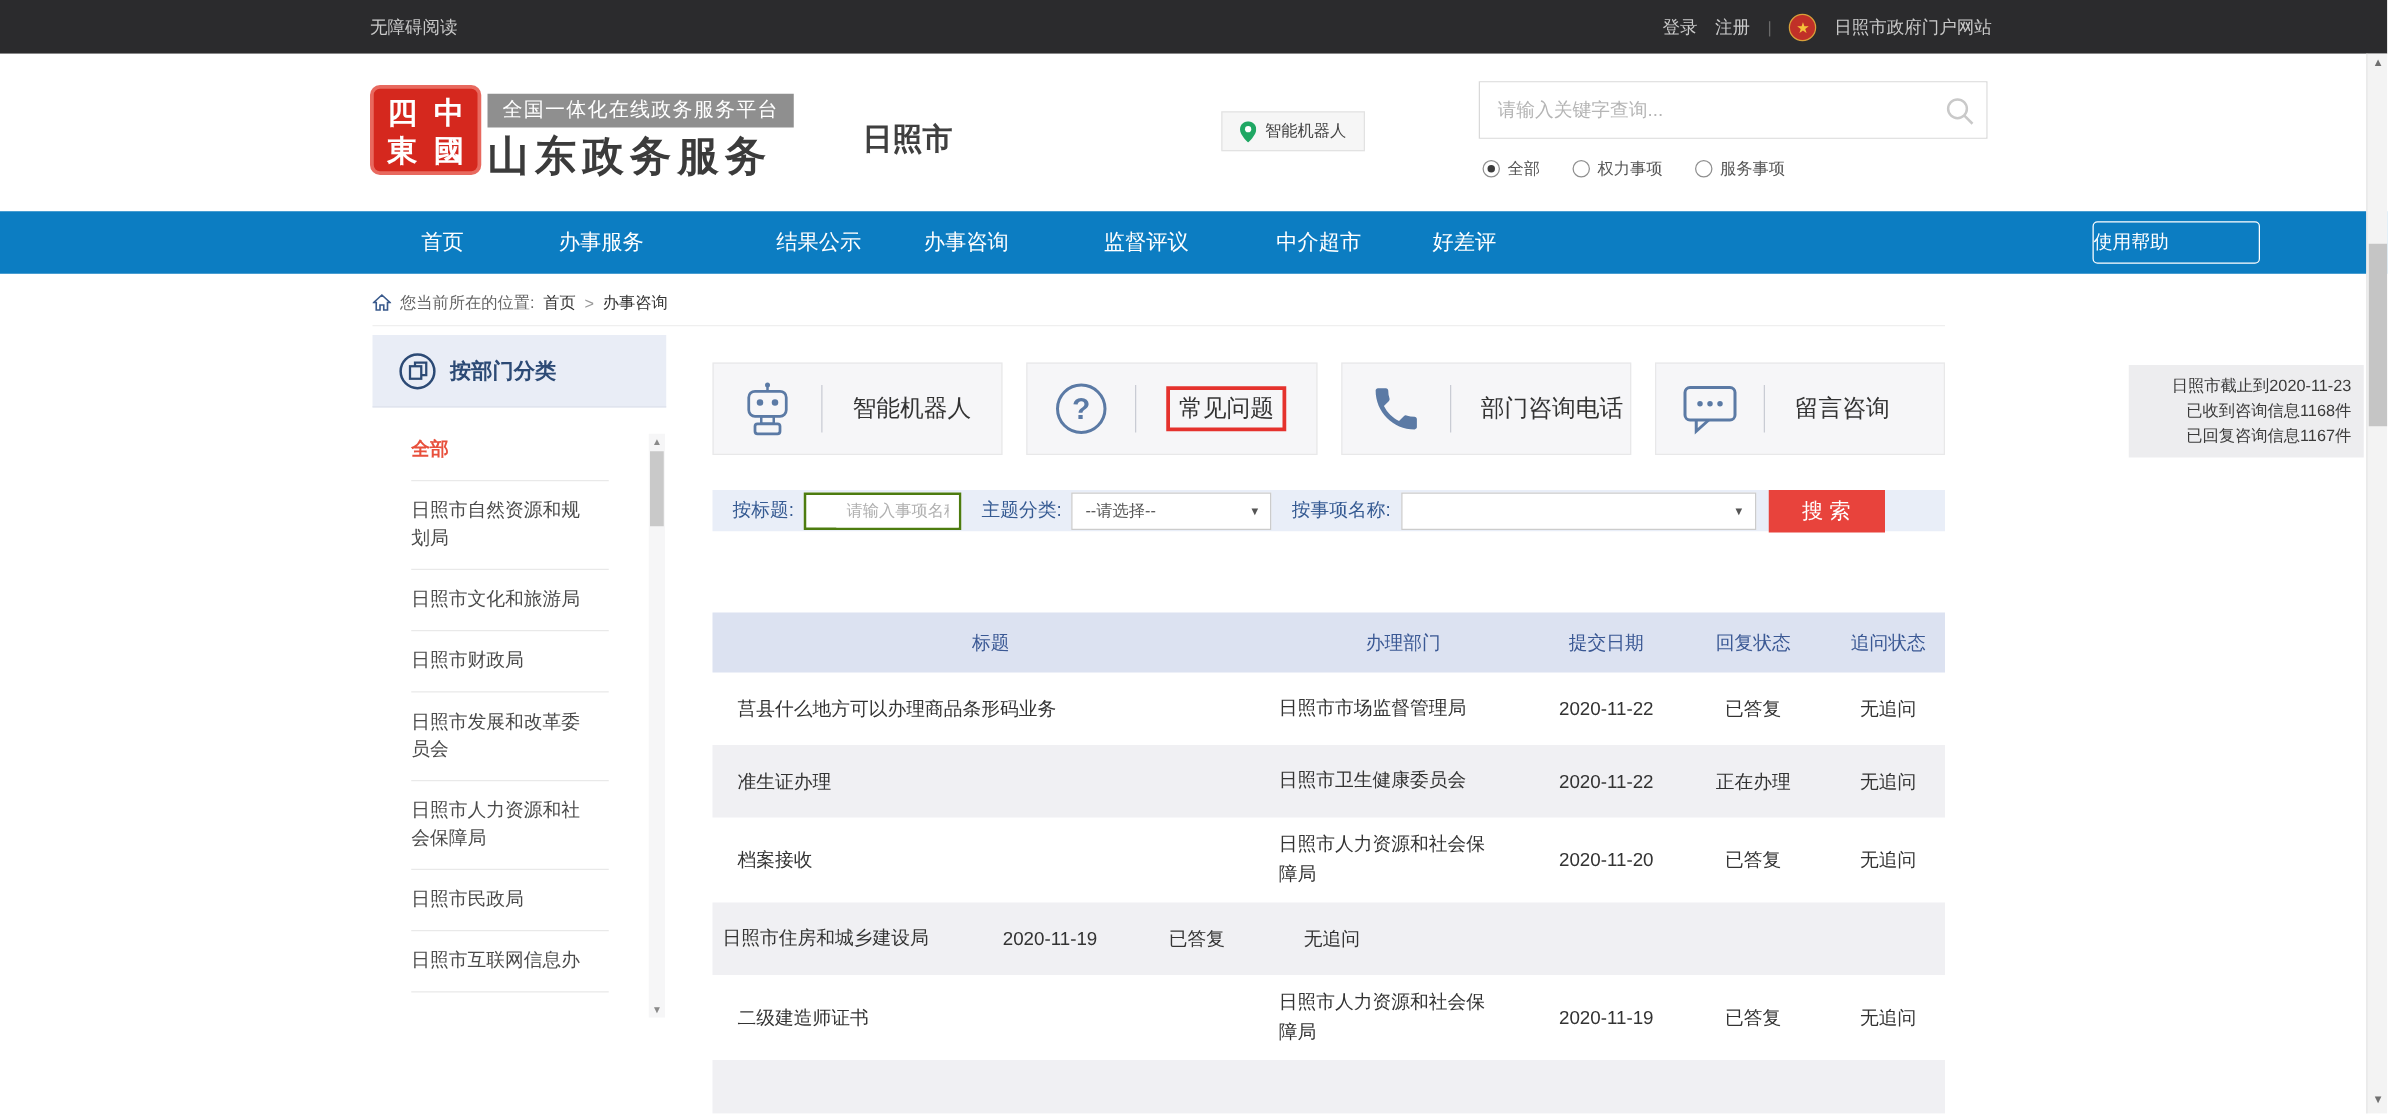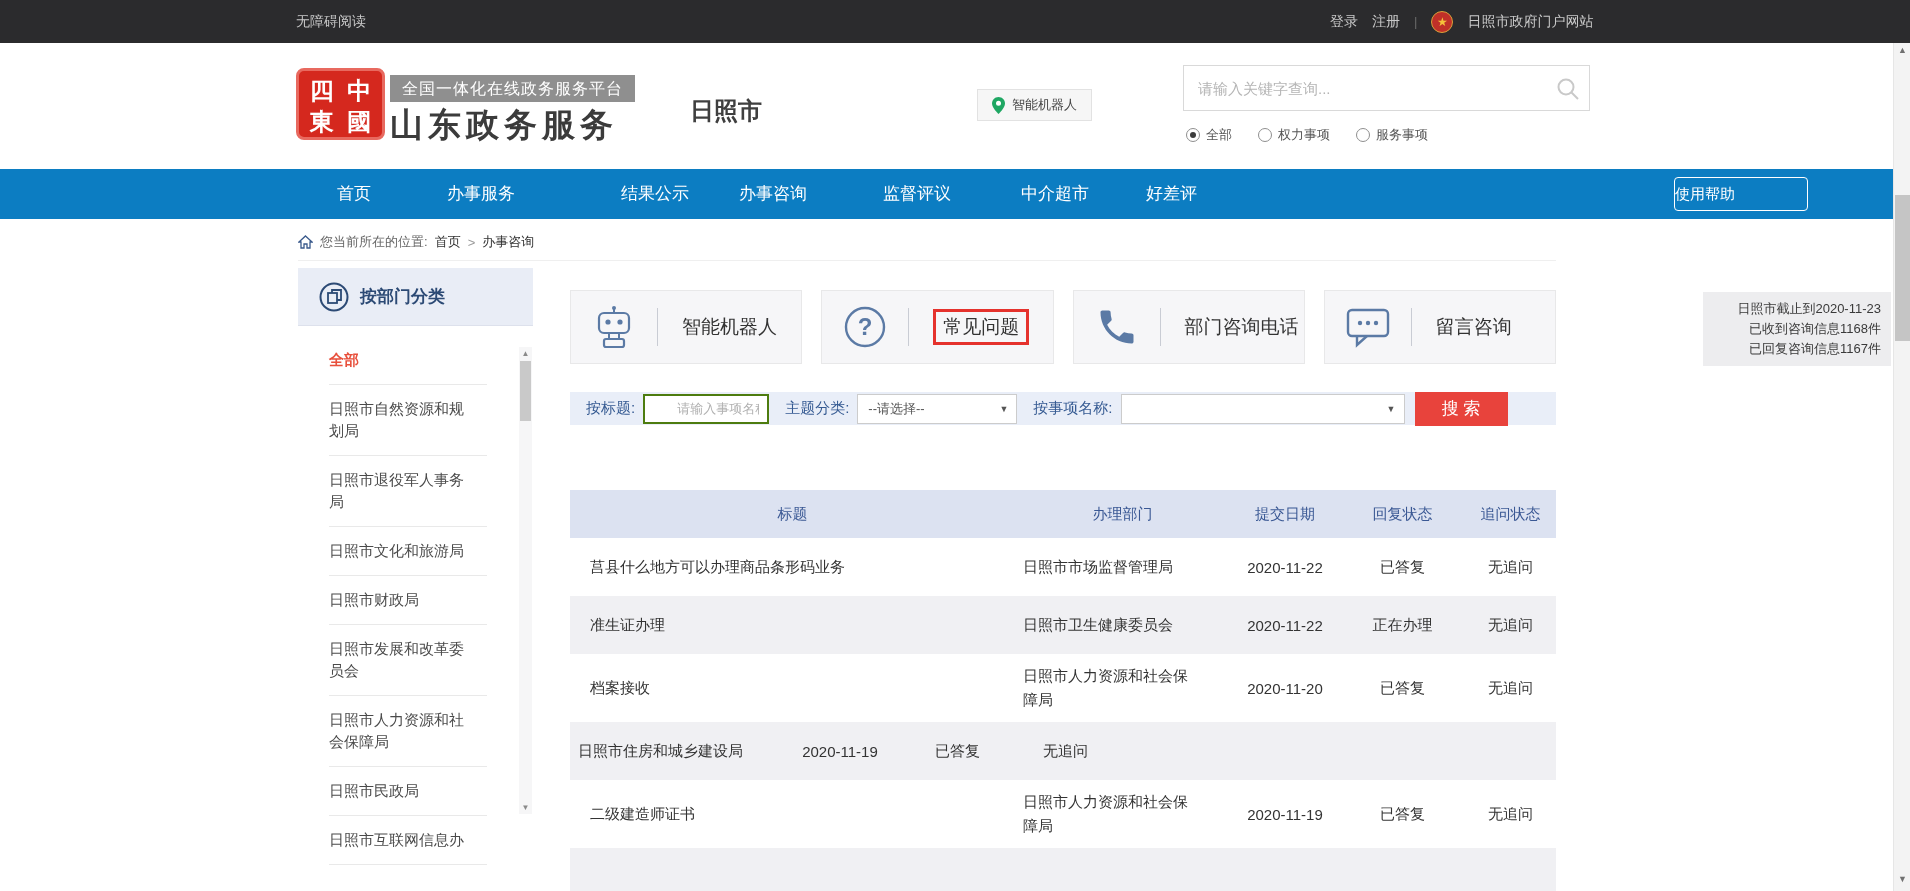--- a/index.html
+++ b/index.html
@@ -213,23 +213,20 @@
       <span class="ttl">按部门分类</span>
     </div>
     <div class="sb-list">
       <div class="sb-item active">
           <span class="t">全部</span>
         </div>
       <div class="sb-item">
           <span class="t">日照市自然资源和规划局</span>
         </div>
       <div class="sb-item">
-          <span class="t">日照市退役军人事务局</span>
-        </div>
-      <div class="sb-item">
           <span class="t">日照市文化和旅游局</span>
         </div>
       <div class="sb-item">
           <span class="t">日照市财政局</span>
         </div>
       <div class="sb-item">
           <span class="t">日照市发展和改革委员会</span>
         </div>
       <div class="sb-item">
           <span class="t">日照市人力资源和社会保障局</span>

